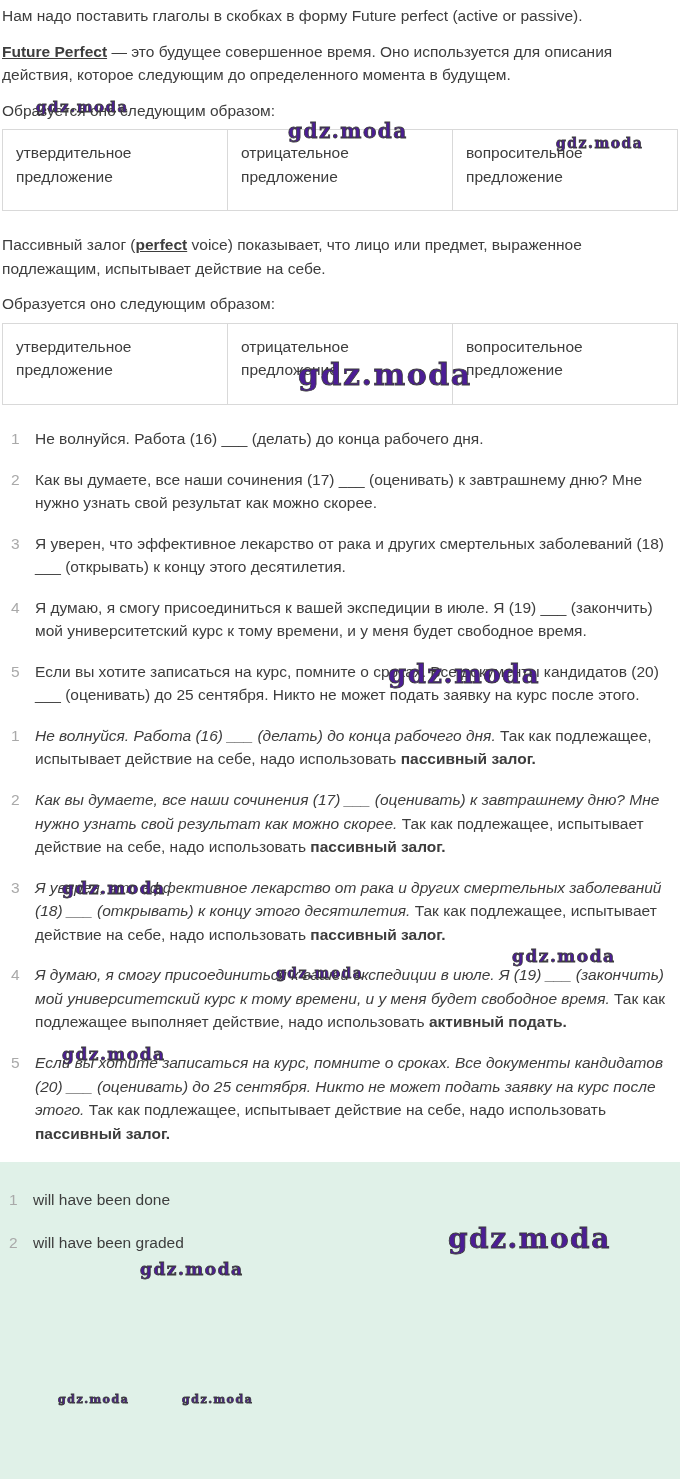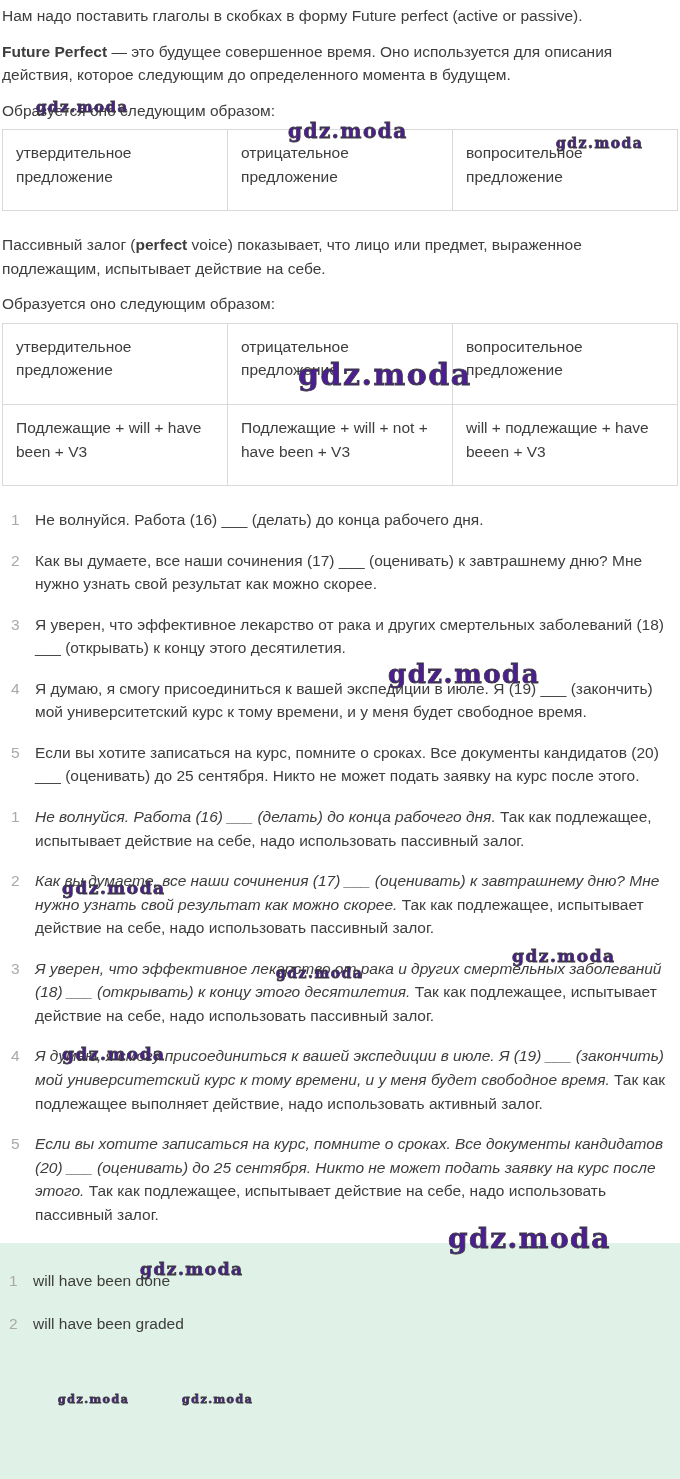--- a/index.html
+++ b/index.html
@@ -12,21 +12,21 @@
     font-size: 15.5px;
     line-height: 1.52;
     color: #3d3d3d;
     display: flex;
     flex-direction: column;
     overflow: hidden;
   }
   .content { padding: 4px 2px 0 2px; }
   p.para { margin: 0 0 12px 0; }
   p.para.tight { margin-bottom: 7px; }
-  b { font-weight: bold; }
+  b { font-weight: bold; text-decoration: underline; }
 
   table.grammar-table {
     width: 100%;
     border-collapse: collapse;
     table-layout: fixed;
     margin: 2px 0 22px 0;
   }
   table.grammar-table td {
     border: 1px solid #d9d9d9;
     padding: 11px 13px 22px 13px;
@@ -35,21 +35,21 @@
 
   .list { margin: 8px 0 2px 0; }
   .list-item { display: flex; margin-bottom: 17px; }
   .list-item .num {
     flex: 0 0 24px;
     margin-left: 9px;
     color: #a9a9a9;
   }
   .list-item .txt { flex: 1; padding-right: 6px; }
   .italic { font-style: italic; }
-  .bold { font-weight: normal; }
+  .bold { font-weight: bold; }
 
   .answers {
     background: #e0f1e8;
     flex: 1 0 auto;
     padding: 18px 0 16px 0;
   }
   .answers .list-item { margin-bottom: 19px; }
 
   .wm {
     position: absolute;
@@ -90,25 +90,20 @@
 
     <p class="para tight"><span>Образуется оно следующим образом:</span></p>
 
     <table class="grammar-table">
       <tbody>
         <tr>
           <td>утвердительное предложение</td>
           <td>отрицательное предложение</td>
           <td>вопросительное предложение</td>
         </tr>
-        <tr>
-          <td>Подлежащие + will + have been + V3</td>
-          <td>Подлежащие + will + not + have been + V3</td>
-          <td>will + подлежащие + have beeen + V3</td>
-        </tr>
       </tbody>
     </table>
 
     <div class="list">
       <div class="list-item">
         <span class="num">1</span>
         <span class="txt">Не волнуйся. Работа (16) ___ (делать) до конца рабочего дня.</span>
       </div>
       <div class="list-item">
         <span class="num">2</span>
@@ -136,21 +131,21 @@
       <div class="list-item">
         <span class="num">2</span>
         <span class="txt"><span class="italic">Как вы думаете, все наши сочинения (17) ___ (оценивать) к завтрашнему дню? Мне нужно узнать свой результат как можно скорее.</span><span> Так как подлежащее, испытывает действие на себе, надо использовать </span><span class="bold">пассивный залог.</span></span>
       </div>
       <div class="list-item">
         <span class="num">3</span>
         <span class="txt"><span class="italic">Я уверен, что эффективное лекарство от рака и других смертельных заболеваний (18) ___ (открывать) к концу этого десятилетия.</span><span> Так как подлежащее, испытывает действие на себе, надо использовать </span><span class="bold">пассивный залог.</span></span>
       </div>
       <div class="list-item">
         <span class="num">4</span>
-        <span class="txt"><span class="italic">Я думаю, я смогу присоединиться к вашей экспедиции в июле. Я (19) ___ (закончить) мой университетский курс к тому времени, и у меня будет свободное время.</span><span> Так как подлежащее выполняет действие, надо использовать </span><span class="bold">активный залог.</span></span>
+        <span class="txt"><span class="italic">Я думаю, я смогу присоединиться к вашей экспедиции в июле. Я (19) ___ (закончить) мой университетский курс к тому времени, и у меня будет свободное время.</span><span> Так как подлежащее выполняет действие, надо использовать </span><span class="bold">активный подать.</span></span>
       </div>
       <div class="list-item">
         <span class="num">5</span>
         <span class="txt"><span class="italic">Если вы хотите записаться на курс, помните о сроках. Все документы кандидатов (20) ___ (оценивать) до 25 сентября. Никто не может подать заявку на курс после этого.</span><span> Так как подлежащее, испытывает действие на себе, надо использовать </span><span class="bold">пассивный залог.</span></span>
       </div>
     </div>
 
   </div>
 
   <div class="answers">

